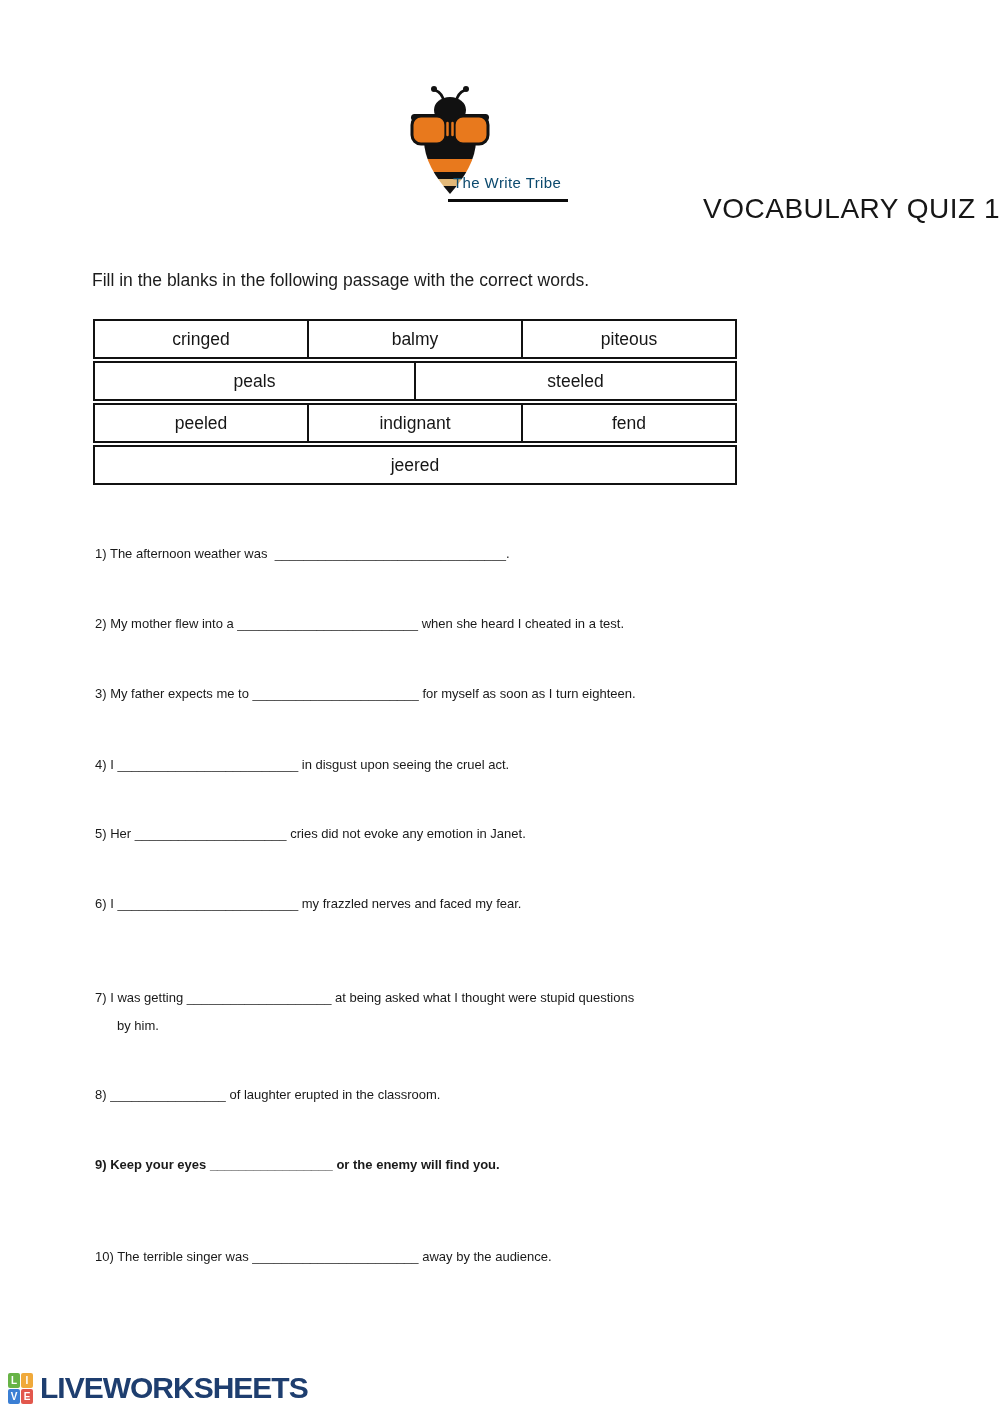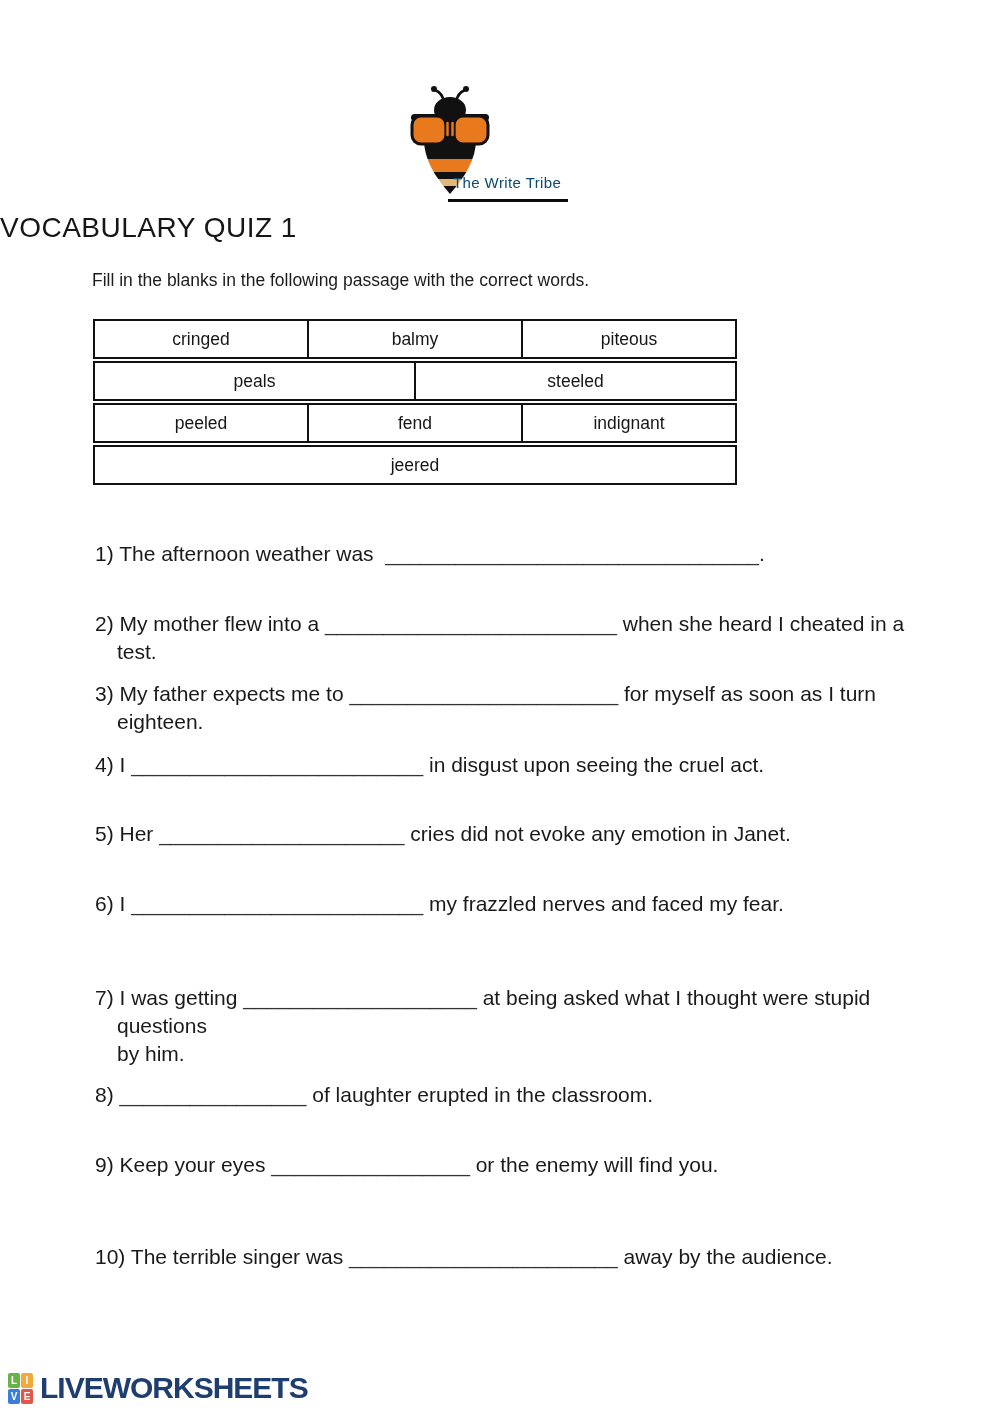--- a/index.html
+++ b/index.html
@@ -8,41 +8,41 @@
     font-family:"Liberation Sans", sans-serif; color:#1c1c1c; overflow:hidden;
   }
   
   .bee-logo { position:absolute; left:405px; top:84px; width:90px; height:112px; }
   .brand-name {
     position:absolute; left:453px; top:174px; font-size:15px; font-weight:normal;
     letter-spacing:0.4px; color:#0c4a6e; white-space:nowrap;
   }
   .brand-underline { position:absolute; left:448px; top:199px; width:120px; height:3px; background:#0b0b0b; }
   .page-title {
-    position:absolute; left:0; top:212px; width:100%; text-align:left;
+    position:absolute; left:0; top:193px; width:100%; text-align:right;
     font-size:28px; color:#161616; letter-spacing:0.5px;
   }
   .instruction { position:absolute; left:92px; top:270px; font-size:17.5px; }
   
   .wordbank { position:absolute; left:93px; top:319px; width:644px; }
   .wb-row { display:flex; border:2px solid #111; height:36px; background:#fff; }
   .wb-row + .wb-row { margin-top:2px; }
   .wb-cell {
     flex:1; display:flex; align-items:center; justify-content:center;
     font-size:17.5px; color:#161616;
   }
   .wb-cell + .wb-cell { border-left:2px solid #111; }
   
   .question {
-    position:absolute; left:95px; width:818px; font-size:21px; line-height:28px;
+    position:absolute; left:95px; width:818px; font-size:13px; line-height:28px;
     white-space:pre-wrap; padding-left:22px; text-indent:-22px; color:#1a1a1a;
   }
   .q1 { top:540px; } .q2 { top:610px; } .q3 { top:680px; } .q4 { top:751px; }
   .q5 { top:820px; } .q6 { top:890px; } .q7 { top:984px; } .q8 { top:1081px; }
-  .q9 { top:1151px; } .q10 { top:1243px; }
+  .q9 { top:1151px;font-weight:bold; } .q10 { top:1243px; }
   .blank { color:#333; }
   
   .lw-logo { position:absolute; left:8px; top:1371px; display:flex; align-items:flex-start; cursor:pointer; }
   .lw-icon { display:grid; grid-template-columns:12px 12px; grid-auto-rows:15px; gap:1px; margin-top:2px; }
   .tile {
     display:flex; align-items:center; justify-content:center;
     color:#fff; font-size:10px; font-weight:bold; border-radius:2px;
     font-family:"Liberation Sans", sans-serif;
   }
   .lw-wordmark {
@@ -92,22 +92,22 @@
       <div class="wb-cell">cringed</div>
       <div class="wb-cell">balmy</div>
       <div class="wb-cell">piteous</div>
     </div>
     <div class="wb-row">
       <div class="wb-cell">peals</div>
       <div class="wb-cell">steeled</div>
     </div>
     <div class="wb-row">
       <div class="wb-cell">peeled</div>
+      <div class="wb-cell">indignant</div>
       <div class="wb-cell">fend</div>
-      <div class="wb-cell">indignant</div>
     </div>
     <div class="wb-row">
       <div class="wb-cell">jeered</div>
     </div>
   </div>
 
   <div class="question q1"><span>1) The afternoon weather was  </span><span class="blank">________________________________</span><span>.</span></div>
 
   <div class="question q2"><span>2) My mother flew into a </span><span class="blank">_________________________</span><span> when she heard I cheated in a test.</span></div>
 

